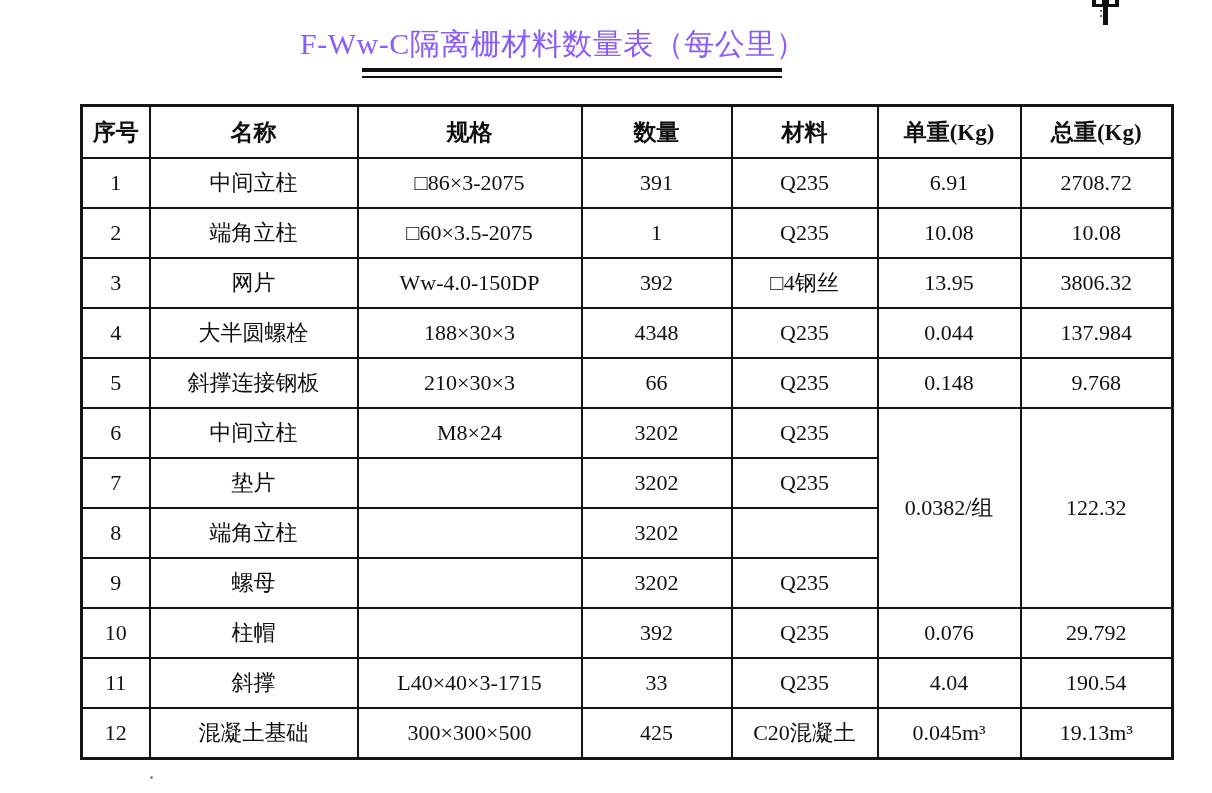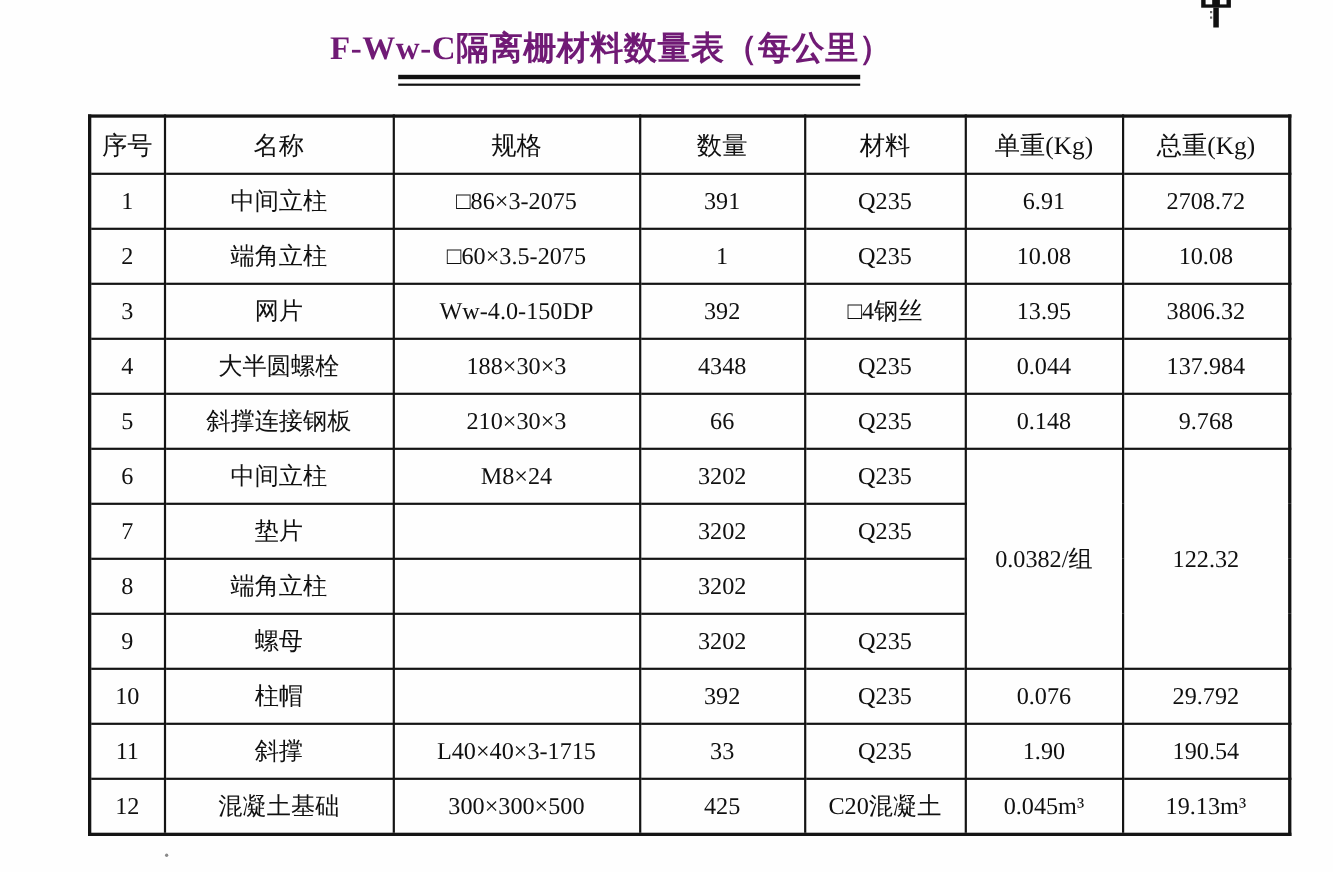--- a/index.html
+++ b/index.html
@@ -18,24 +18,24 @@
   }
   .title-wrap {
     position: absolute;
     left: 300px;
     top: 24px;
     width: 500px;
     text-align: center;
   }
   .title {
     font-size: 30px;
-    font-weight: bold;
+    font-weight: normal;
     letter-spacing: 0.5px;
     white-space: nowrap;
-    color: #701a75;
+    color: #8b5cf6;
   }
   .title-underline {
     margin: 3px 0 0 62px;
     width: 420px;
     height: 4px;
     border-top: 4px solid #111111;
     border-bottom: 2px solid #111111;
   }
   table.materials {
     position: absolute;
@@ -49,21 +49,21 @@
   table.materials td {
     border: 2px solid #141414;
     text-align: center;
     vertical-align: middle;
     padding: 0;
     overflow: hidden;
     white-space: nowrap;
   }
   table.materials th {
     font-size: 23px;
-    font-weight: normal;
+    font-weight: bold;
     height: 50px;
   }
   table.materials td {
     font-size: 22px;
     height: 48px;
   }
   .corner-icon {
     position: absolute;
     left: 1088px;
     top: 0;
@@ -202,21 +202,21 @@
         <td>Q235</td>
         <td>0.076</td>
         <td>29.792</td>
       </tr>
       <tr>
         <td>11</td>
         <td>斜撑</td>
         <td>L40×40×3-1715</td>
         <td>33</td>
         <td>Q235</td>
-        <td>1.90</td>
+        <td>4.04</td>
         <td>190.54</td>
       </tr>
       <tr>
         <td>12</td>
         <td>混凝土基础</td>
         <td>300×300×500</td>
         <td>425</td>
         <td>C20混凝土</td>
         <td>0.045m³</td>
         <td>19.13m³</td>

